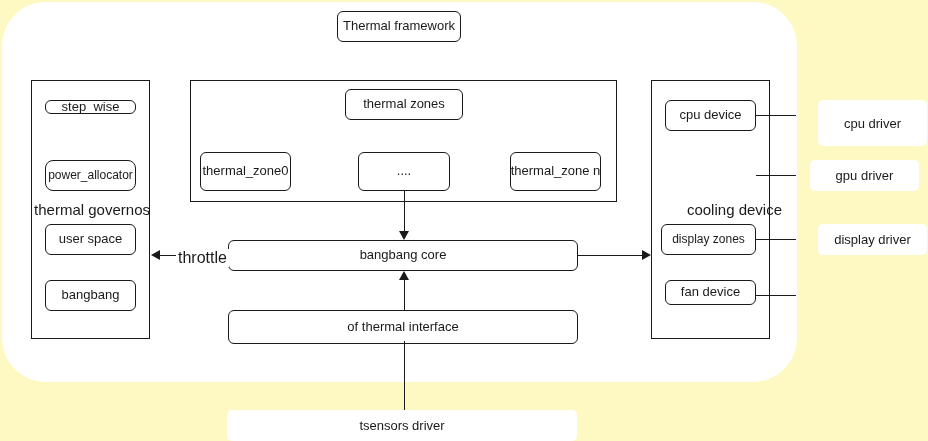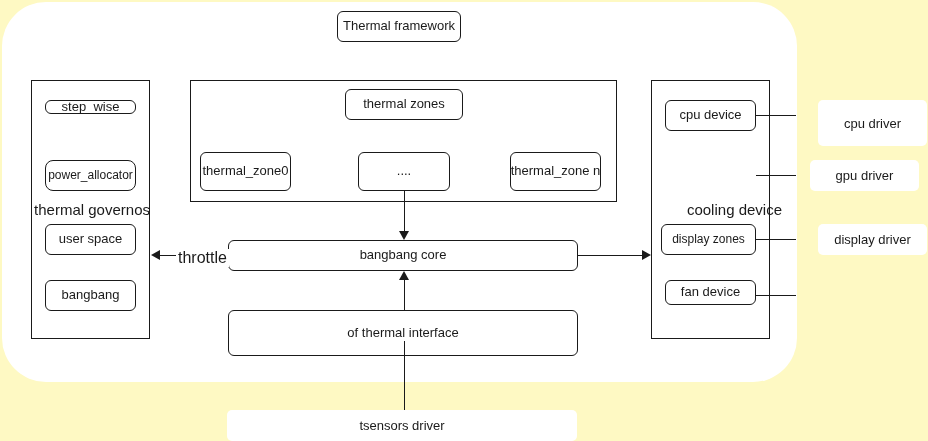--- a/index.html
+++ b/index.html
@@ -162,21 +162,21 @@
   <div class="line-h" style="left:160px; top:255px; width:68px;"></div>
   <div class="arrow-head arrow-left" style="left:151px; top:250px;"></div>
   <div class="edge-label" style="left:176px; top:249px;">throttle</div>
 
   <div class="line-h" style="left:578px; top:255px; width:64px;"></div>
   <div class="arrow-head arrow-right" style="left:642px; top:250px;"></div>
 
   <div class="line-v" style="left:404px; top:280px; height:30px;"></div>
   <div class="arrow-head arrow-up" style="left:399px; top:271px;"></div>
 
-  <div class="node" style="left:228px; top:310px; width:350px; height:46px;">of thermal interface</div>
+  <div class="node" style="left:228px; top:310px; width:350px; height:34px;">of thermal interface</div>
 
   <div class="line-v" style="left:404px; top:341px; height:69px;"></div>
 
   <div class="group" style="left:651px; top:80px; width:119px; height:259px;"></div>
 
   <div class="node" style="left:665px; top:100px; width:91px; height:31px;">cpu device</div>
 
 
   <div class="group-caption" style="left:651px; top:201px; width:119px;padding-left:12px;">cooling device</div>
 

